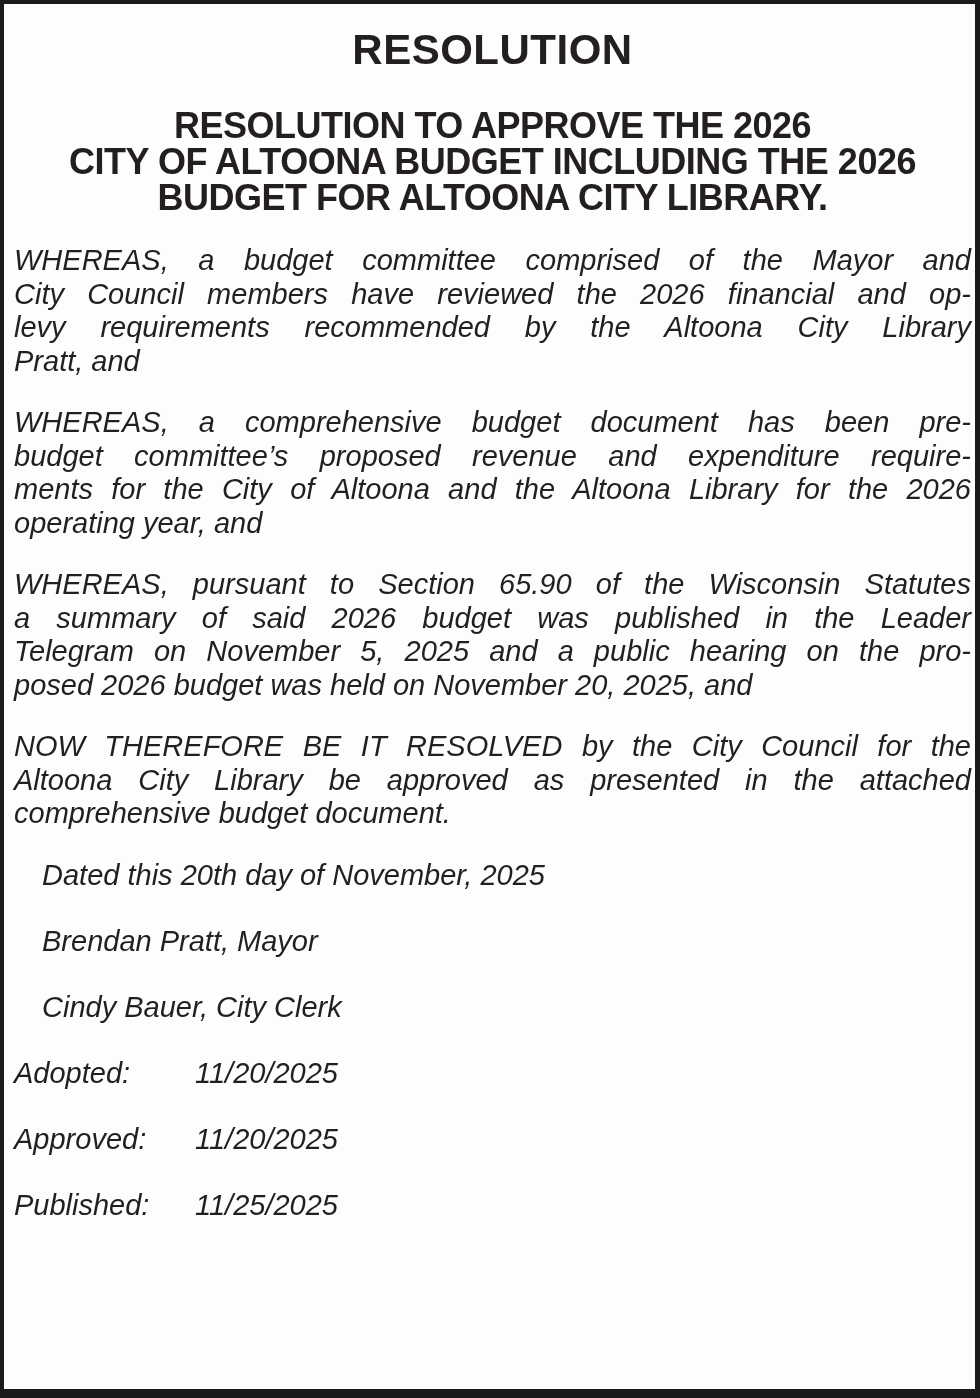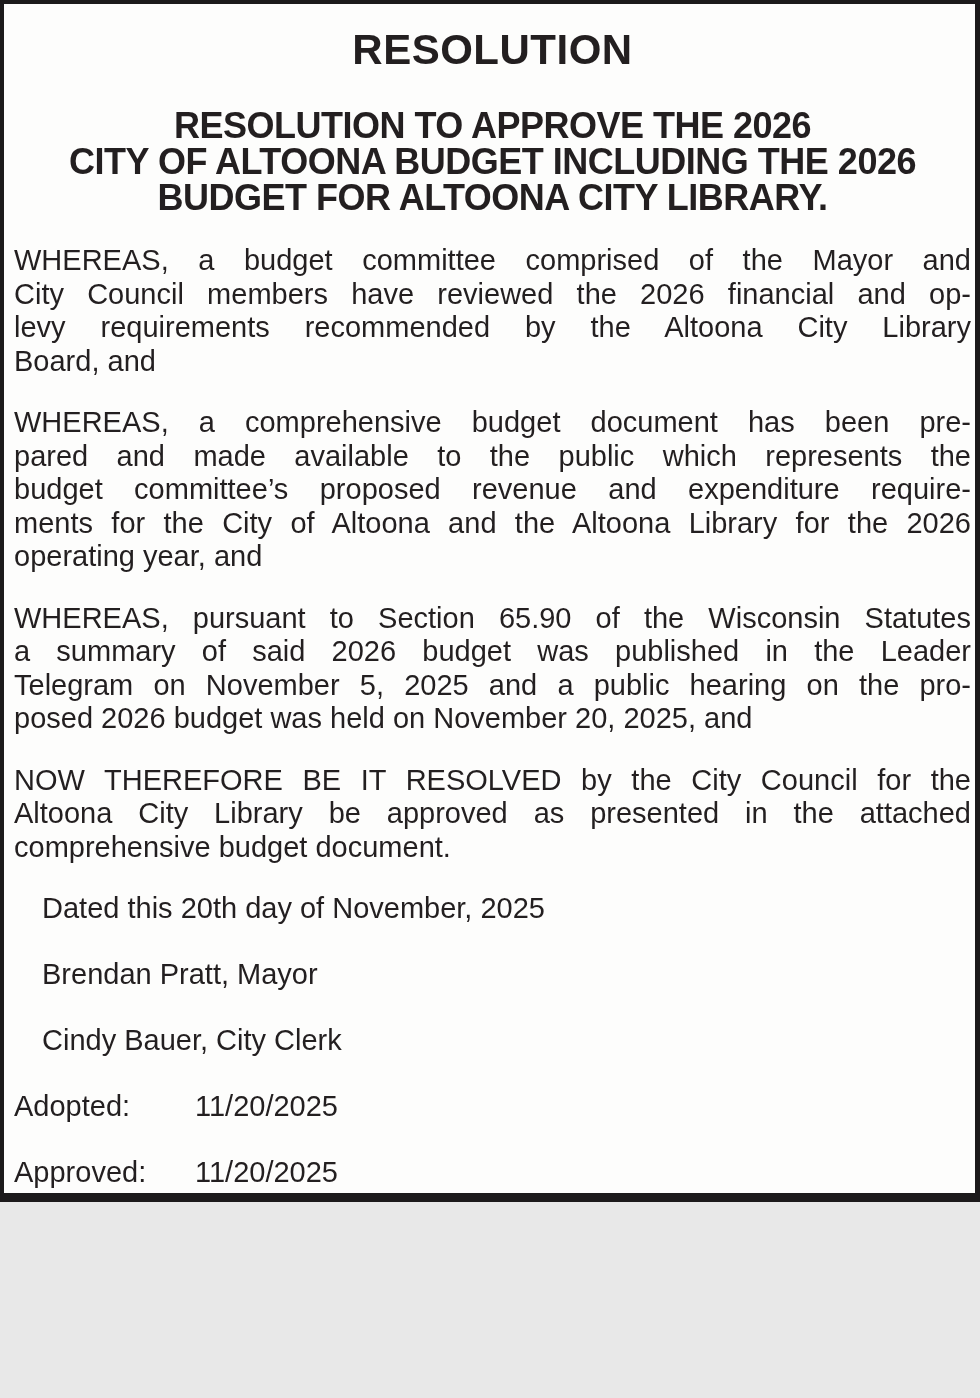--- a/index.html
+++ b/index.html
@@ -1,19 +1,19 @@
 <!DOCTYPE html>
 <html><head>
 <meta charset="utf-8">
 <style>
   html, body { margin: 0; padding: 0; background: #e8e8e8; }
   .page {
     position: relative;
     width: 980px;
-    height: 1202px;
+    height: 1398px;
     box-sizing: border-box;
     background: #fdfdfc;
     border: 4px solid #1c1a1b;
     border-right-width: 5px;
     border-bottom-width: 9px;
     padding: 0 4px 0 10px;
     font-family: "Liberation Sans", "DejaVu Sans", sans-serif;
     color: #231f20;
     overflow: hidden;
   }
@@ -29,21 +29,21 @@
     letter-spacing: 0.5px;
   }
   .subtitle {
     margin-top: 36px;
     text-align: center;
     font-weight: bold;
     font-size: 36px;
     line-height: 36px;
     letter-spacing: -0.5px;
   }
-  .body-text { margin-top: 28px; font-size: 29px; line-height: 33.5px; }
+  .body-text { margin-top: 28px; font-size: 29px; line-height: 33.5px; font-style: italic; }
   .paragraph { margin-bottom: 28px; }
   .jline { text-align: justify; text-align-last: justify; }
   .lline { text-align: left; }
   .sline { line-height: 33.5px; margin-bottom: 32.5px; margin-left: 28px; }
   .record-row { line-height: 33.5px; margin-bottom: 32.5px; }
   .rlabel { display: inline-block; width: 181px; }
   .footer-code {
     margin-top: 6px;
     text-align: right;
     font-size: 26px;
@@ -65,26 +65,25 @@
     <div>CITY OF ALTOONA BUDGET INCLUDING THE 2026</div>
     <div>BUDGET FOR ALTOONA CITY LIBRARY.</div>
   </h2>
 
   <div class="body-text">
 
     <section class="paragraph">
       <div class="jline">WHEREAS, a budget committee comprised of the Mayor and</div>
       <div class="jline">City Council members have reviewed the 2026 financial and op-</div>
       <div class="jline">levy requirements recommended by the Altoona City Library</div>
-      <div class="lline">Board, and</div>
+      <div class="lline">Pratt, and</div>
     </section>
 
     <section class="paragraph">
       <div class="jline">WHEREAS, a comprehensive budget document has been pre-</div>
-      <div class="jline">pared and made available to the public which represents the</div>
       <div class="jline">budget committee’s proposed revenue and expenditure require-</div>
       <div class="jline">ments for the City of Altoona and the Altoona Library for the 2026</div>
       <div class="lline">operating year, and</div>
     </section>
 
     <section class="paragraph">
       <div class="jline">WHEREAS, pursuant to Section 65.90 of the Wisconsin Statutes</div>
       <div class="jline">a summary of said 2026 budget was published in the Leader</div>
       <div class="jline">Telegram on November 5, 2025 and a public hearing on the pro-</div>
       <div class="lline">posed 2026 budget was held on November 20, 2025, and</div>

